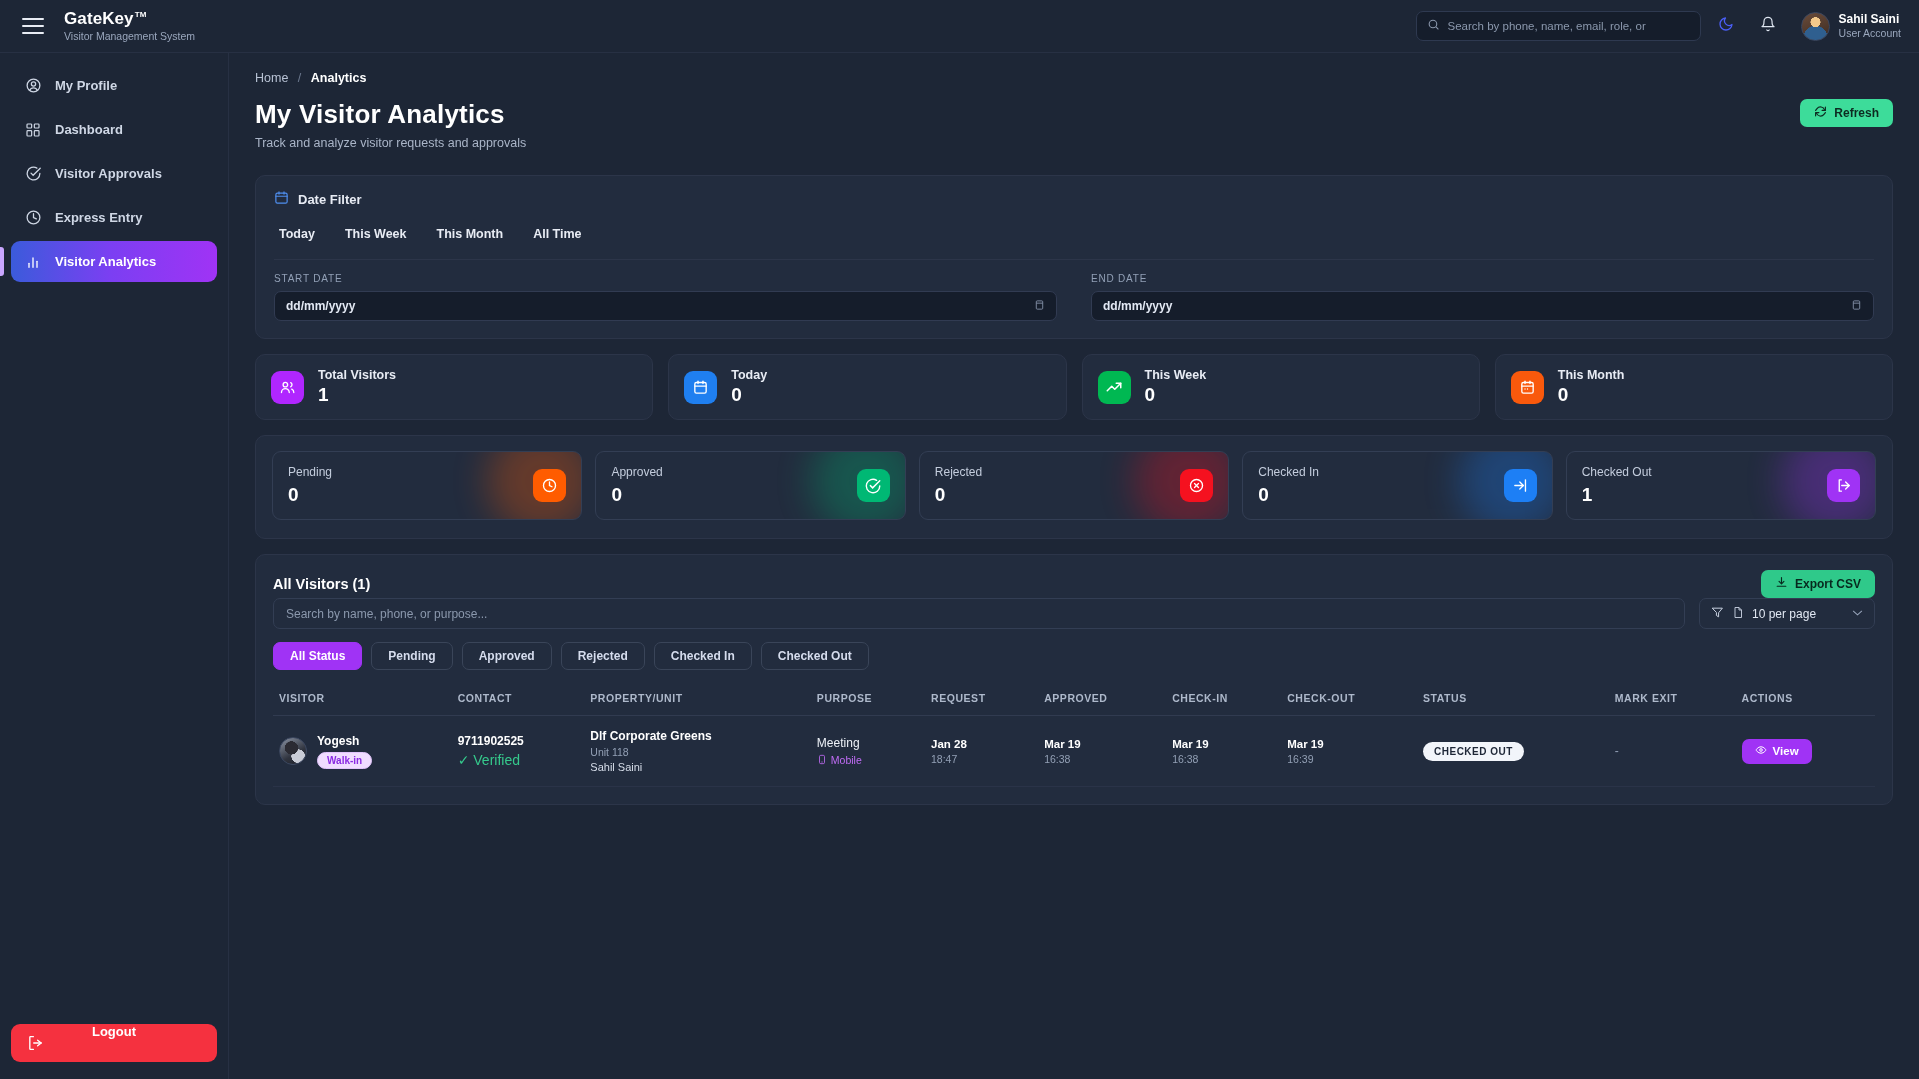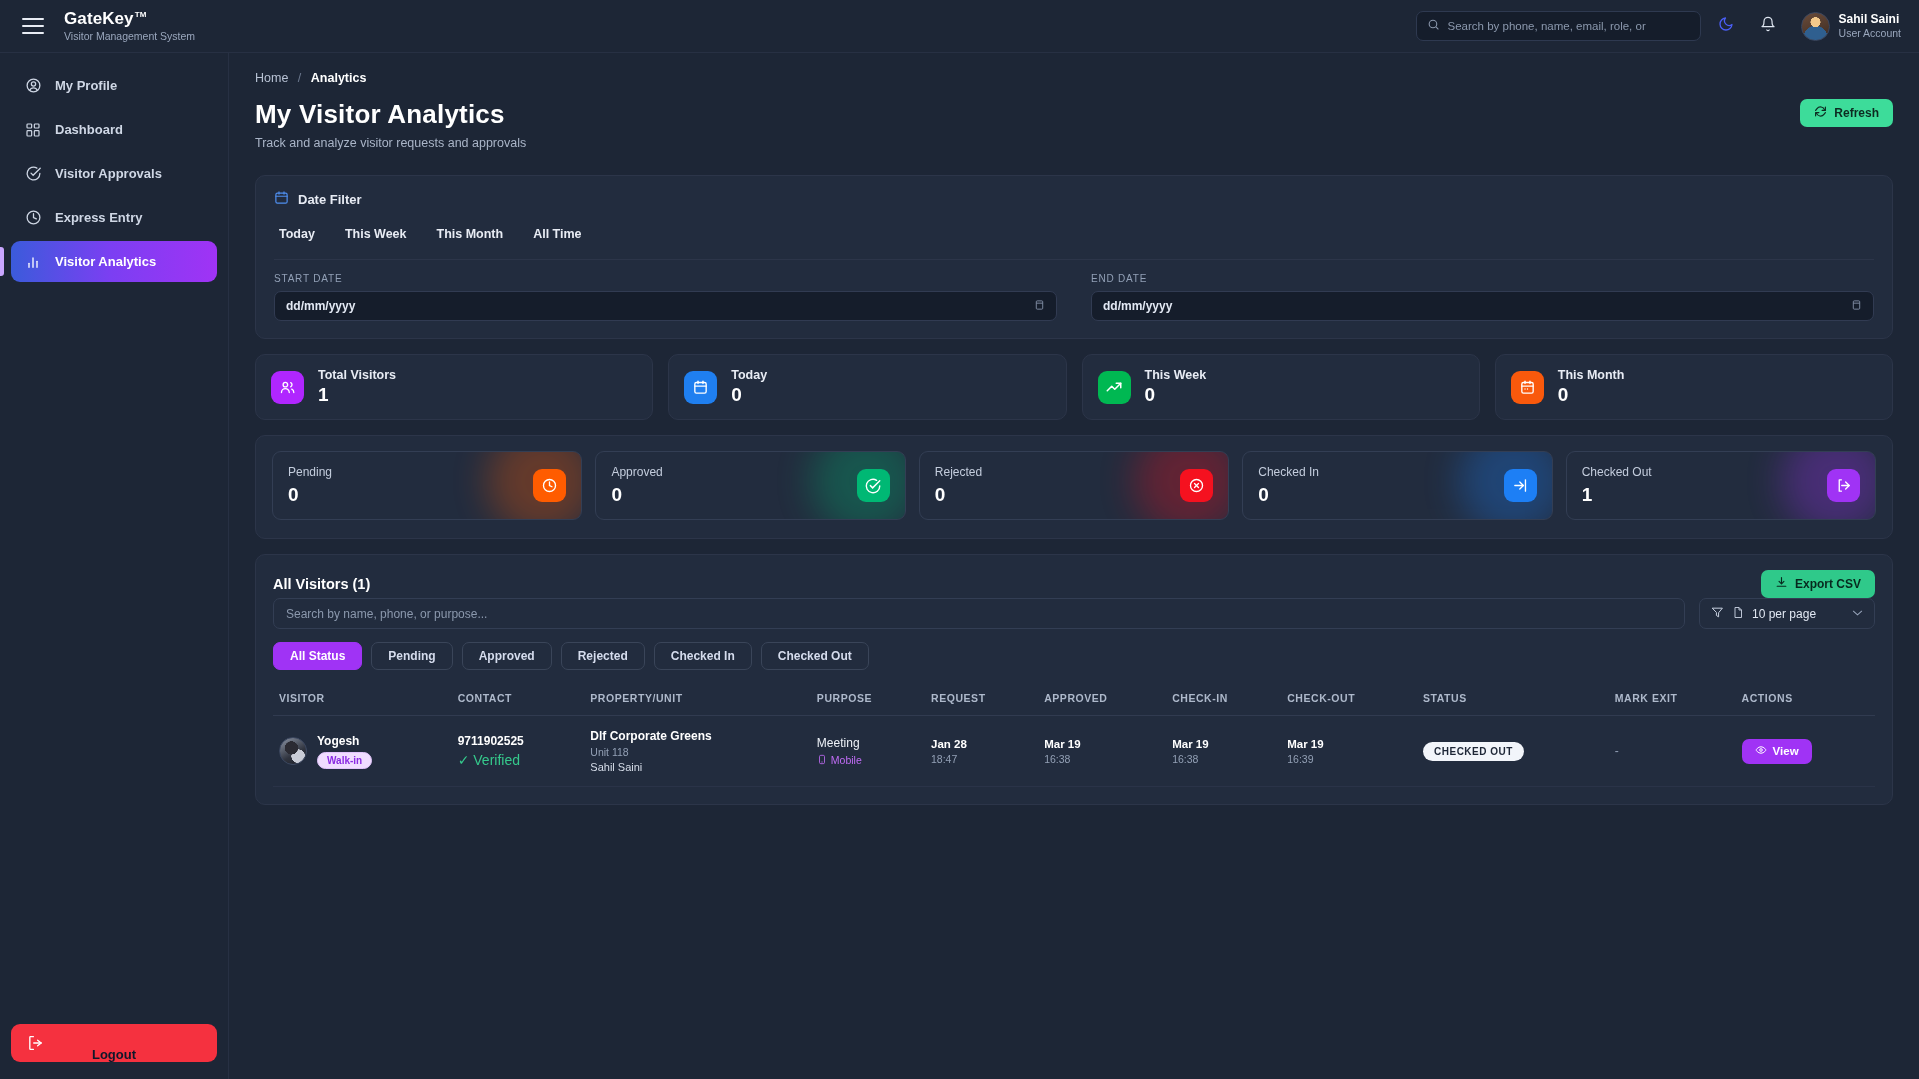--- a/index.html
+++ b/index.html
@@ -66,22 +66,22 @@
     color:#fff; position:relative;
   }
   .nav-item.active::before{
     content:""; position:absolute; left:-11px; top:6px; bottom:6px; width:4px;
     border-radius:0 3px 3px 0; background:#c9a6ff;
   }
   .nav-icon{ width:18px;height:18px;display:flex;align-items:center;justify-content:center;flex:none; }
   .sidebar-spacer{ flex:1; }
   .logout-btn{
     height:38px; margin:0 0 17px 0; border-radius:9px; background:#f5313f;
-    display:flex; align-items:flex-end; justify-content:center; gap:0; position:relative;
-    color:#0f172a; font-size:13px; font-weight:700; cursor:pointer;
+    display:flex; align-items:flex-start; justify-content:center; gap:0; position:relative;
+    color:#ffffff; font-size:13px; font-weight:700; cursor:pointer;
   }
   .logout-btn .li { position:absolute; left:16px; top:50%; transform:translateY(-50%); display:flex; }
 
   
   .main { flex:1; min-width:0; overflow:hidden; padding: 18px 26px 0 26px; background:#1d2636; }
   .breadcrumb { font-size:12.5px; color:#b8c2d4; margin-bottom:14px; }
   .breadcrumb .sep { color:#6d7a90; margin:0 6px; }
   .breadcrumb .cur { color:#fff; font-weight:700; }
   .page-head{ display:flex; align-items:flex-start; justify-content:space-between; margin-bottom:25px; }
   .page-title{ font-size:26px; font-weight:700; color:#fff; letter-spacing:.2px; }

